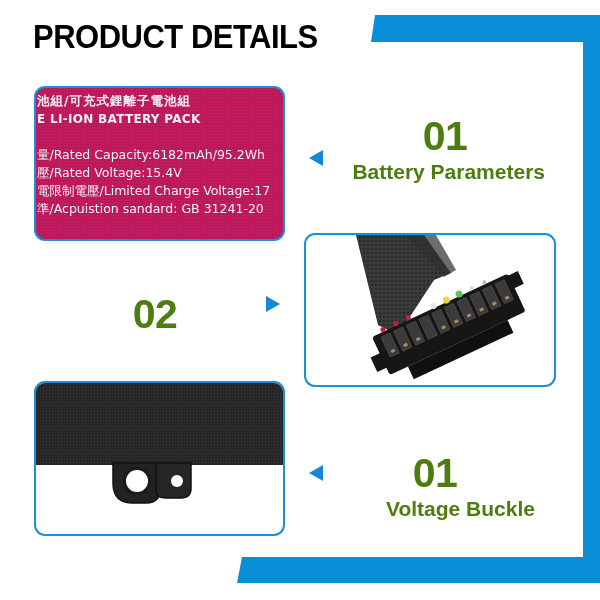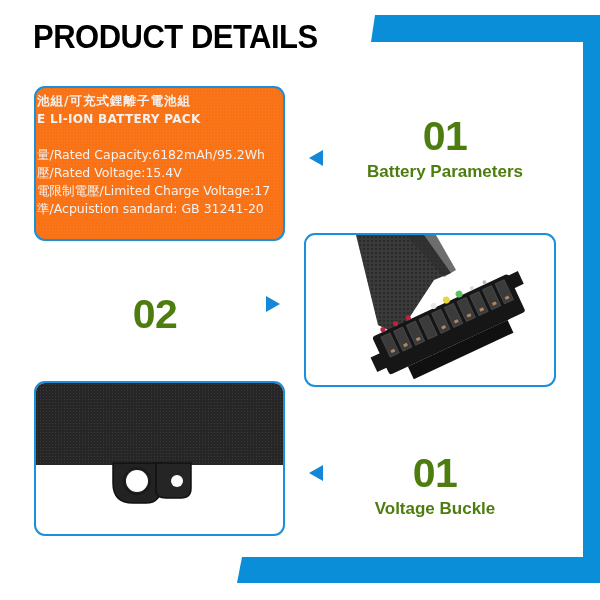--- a/index.html
+++ b/index.html
@@ -13,21 +13,21 @@
 
     .page-title {
       position: absolute; left: 33px; top: 20px;
       font-size: 31px; font-weight: bold; letter-spacing: -0.5px; color: #000;
       transform: scaleY(1.05);
     }
 
     .card {
       position: absolute; border: 2.5px solid #1a8fdc; border-radius: 11px; overflow: hidden;
     }
-    .card-1 { left: 34px; top: 86px; width: 251px; height: 155px; background: #f97316; }
+    .card-1 { left: 34px; top: 86px; width: 251px; height: 155px; background: #be185d; }
     .card-2 { left: 304px; top: 233px; width: 252px; height: 154px; background: #fff; }
     .card-3 { left: 34px; top: 381px; width: 251px; height: 155px; background: #fff; }
 
     .label-lines {
       position: absolute; left: 1px; top: 4px; width: 300px;
       color: #f2f2f2; font-size: 12.5px; line-height: 18px; white-space: nowrap;
       font-family: "DejaVu Sans", sans-serif;
       background-image: radial-gradient(rgba(255,255,255,0.06) 1px, transparent 1px);
     }
     .label-lines .ln { height: 18px; }
@@ -43,21 +43,21 @@
     .dark-slab {
       position: absolute; left: 0; top: 0; width: 100%; height: 82px; background: #262626;
       background-image: radial-gradient(rgba(255,255,255,0.09) 0.8px, transparent 1px);
       background-size: 3px 3px;
     }
 
     .feature {
       position: absolute; text-align: center; color: #4d7c0f; margin-top: 16px;
     }
     .feature .num { font-size: 41px; font-weight: bold; line-height: 44px; letter-spacing: -0.5px; }
-    .feature .cap { font-size: 17px; font-weight: bold; line-height: 24px; margin-top: 2px; }
+    .feature .cap { font-size: 21px; font-weight: bold; line-height: 24px; margin-top: 2px; text-align: right; }
     .feature-1 { left: 345px; top: 98px; width: 200px; }
     .feature-2 { left: 55px; top: 276px; width: 200px; }
     .feature-3 { left: 335px; top: 435px; width: 200px; }
 
     .arrow { position: absolute; width: 0; height: 0; }
     .arrow-left { border-top: 8px solid transparent; border-bottom: 8px solid transparent; border-right: 14px solid #1488d6; }
     .arrow-right { border-top: 8px solid transparent; border-bottom: 8px solid transparent; border-left: 14px solid #1488d6; }
     .arrow-1 { left: 309px; top: 150px; }
     .arrow-2 { left: 266px; top: 296px; }
     .arrow-3 { left: 309px; top: 465px; }

